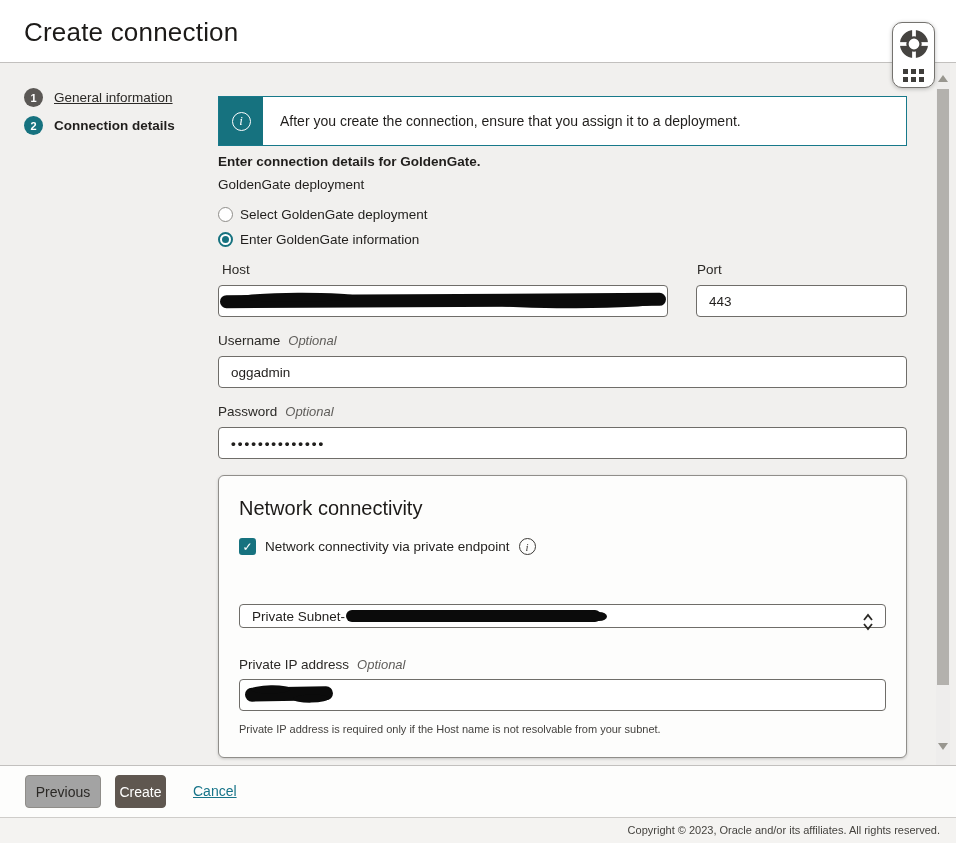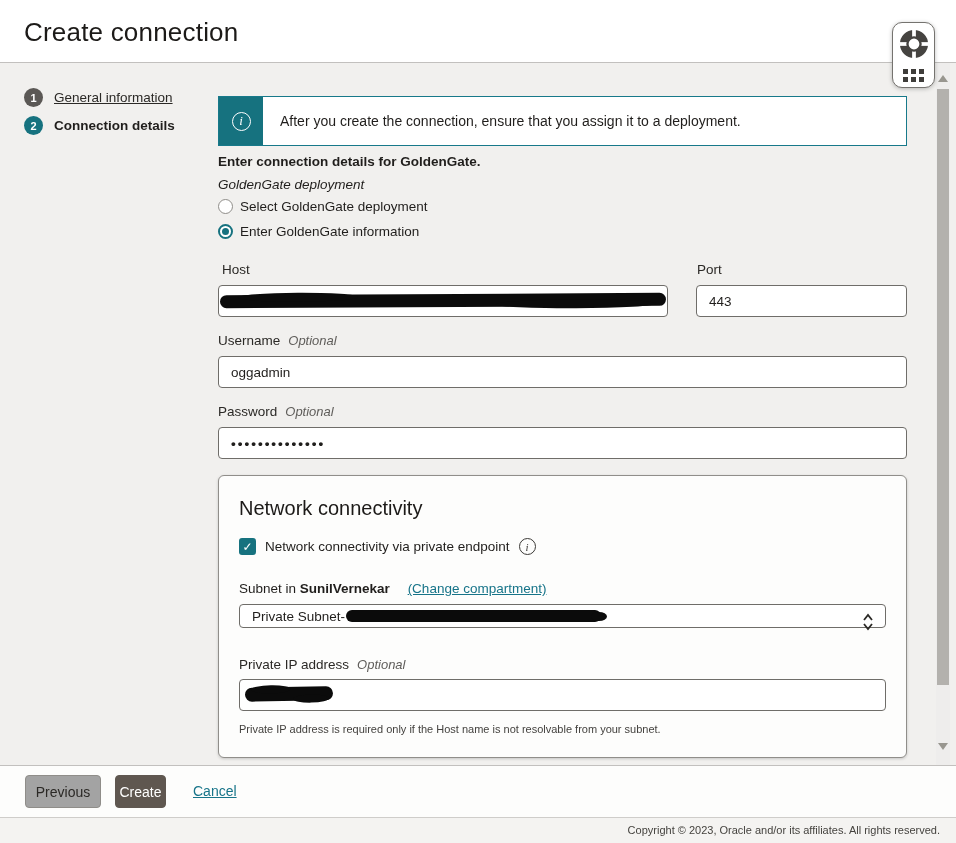--- a/index.html
+++ b/index.html
@@ -36,23 +36,23 @@
   .main { position:absolute; left:218px; top:63px; width:689px; }
 
   .banner { position:absolute; left:0; top:33px; width:689px; height:50px; background:#ffffff; border:1px solid #17798a; display:flex; }
   .banner-icon-block { width:44px; height:100%; background:#16727f; display:flex; align-items:center; justify-content:center; flex:0 0 44px; }
   .circle-i { display:inline-flex; width:19px; height:19px; border-radius:50%; align-items:center; justify-content:center;
               font-family:"Liberation Serif", serif; font-style:italic; font-size:13px; }
   .banner .circle-i { border:1.5px solid #ffffff; color:#ffffff; }
   .banner-text { align-self:center; padding-left:17px; font-size:14px; color:#201e1c; }
 
   .intro { position:absolute; left:0; top:91px; font-size:13.5px; font-weight:bold; }
-  .dep-label { position:absolute; left:0; top:114px; font-size:13.5px;font-style:italic; }
-
-  .radio-row { position:absolute; left:0; display:flex; align-items:center; cursor:pointer; }
+  .dep-label { position:absolute; left:0; top:114px; font-size:13.5px; }
+
+  .radio-row { position:absolute; left:0; display:flex; align-items:center; cursor:pointer;margin-top:8px; }
   .radio-row.r1 { top:136px; }
   .radio-row.r2 { top:161px; }
   .radio-dot { width:15px; height:15px; border-radius:50%; border:1px solid #8f8d89; background:#fff; margin-right:7px; flex:0 0 15px; position:relative; }
   .radio-dot.selected { border:2px solid #16727f; }
   .radio-dot.selected::after { content:""; position:absolute; left:2px; top:2px; width:7px; height:7px; border-radius:50%; background:#16727f; }
   .radio-label { font-size:13.5px; }
 
   .field-label { font-size:13.5px; color:#2b2926; }
   .optional { font-style:italic; color:#5f5d5a; font-size:13px; margin-left:8px; }
 
@@ -198,25 +198,20 @@
 
     <div class="net-box">
       <div class="net-title">Network connectivity</div>
 
       <div class="chk-row">
         <span class="checkbox">✓</span>
         <span class="chk-label">Network connectivity via private endpoint</span>
         <span class="circle-i">i</span>
       </div>
 
-      <div class="subnet-row">
-        <span>Subnet in</span>
-        <span class="subnet-bold">SunilVernekar</span>
-        <span class="change-link">(Change compartment)</span>
-      </div>
 
       <div class="select">
         <span>Private Subnet-</span>
         <span class="redact-sel"></span>
         <span class="select-chevrons">
           <svg width="12" height="18" viewBox="0 0 12 18">
             <polyline points="2,7 6,2 10,7" fill="none" stroke="#2b2926" stroke-width="1.8"></polyline>
             <polyline points="2,11 6,16 10,11" fill="none" stroke="#2b2926" stroke-width="1.8"></polyline>
           </svg>
         </span>

